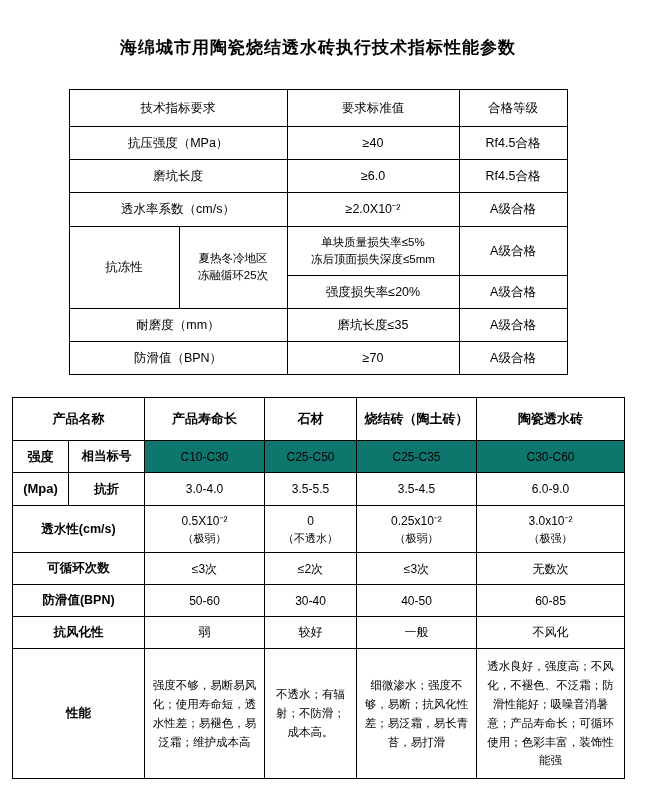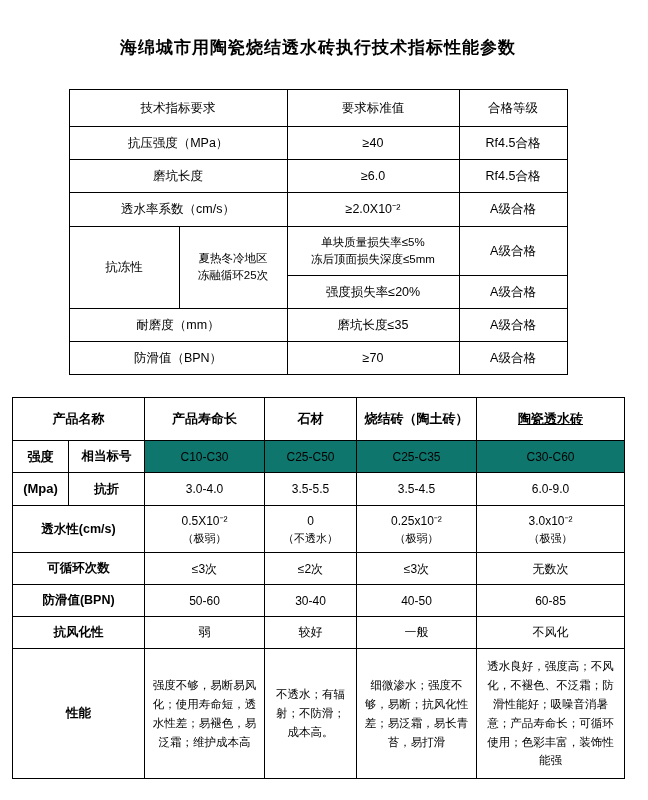--- a/index.html
+++ b/index.html
@@ -76,21 +76,21 @@
     padding: 11px 3px;
   }
   .t2 .rowhead {
     font-weight: bold;
     font-size: 12.5px;
   }
   .t2 .grp {
     font-weight: bold;
     font-size: 13px;
   }
-  .green-head { color: #3aa84a; font-weight: bold; text-decoration: underline; }
+  .green-head { color: #3aa84a; font-weight: bold; }
   .green { color: #57b65e; }
   .green-lite-bg { background: #0f766e; }
   .small { font-size: 11px; }
   .perf td { font-size: 11.5px; line-height: 1.65; padding: 8px 6px; text-align: center; }
   .perf .ptext { text-align: center; }
   .greencell { color: #5cbb62; }
 </style>
 </head>
 <body>
 

